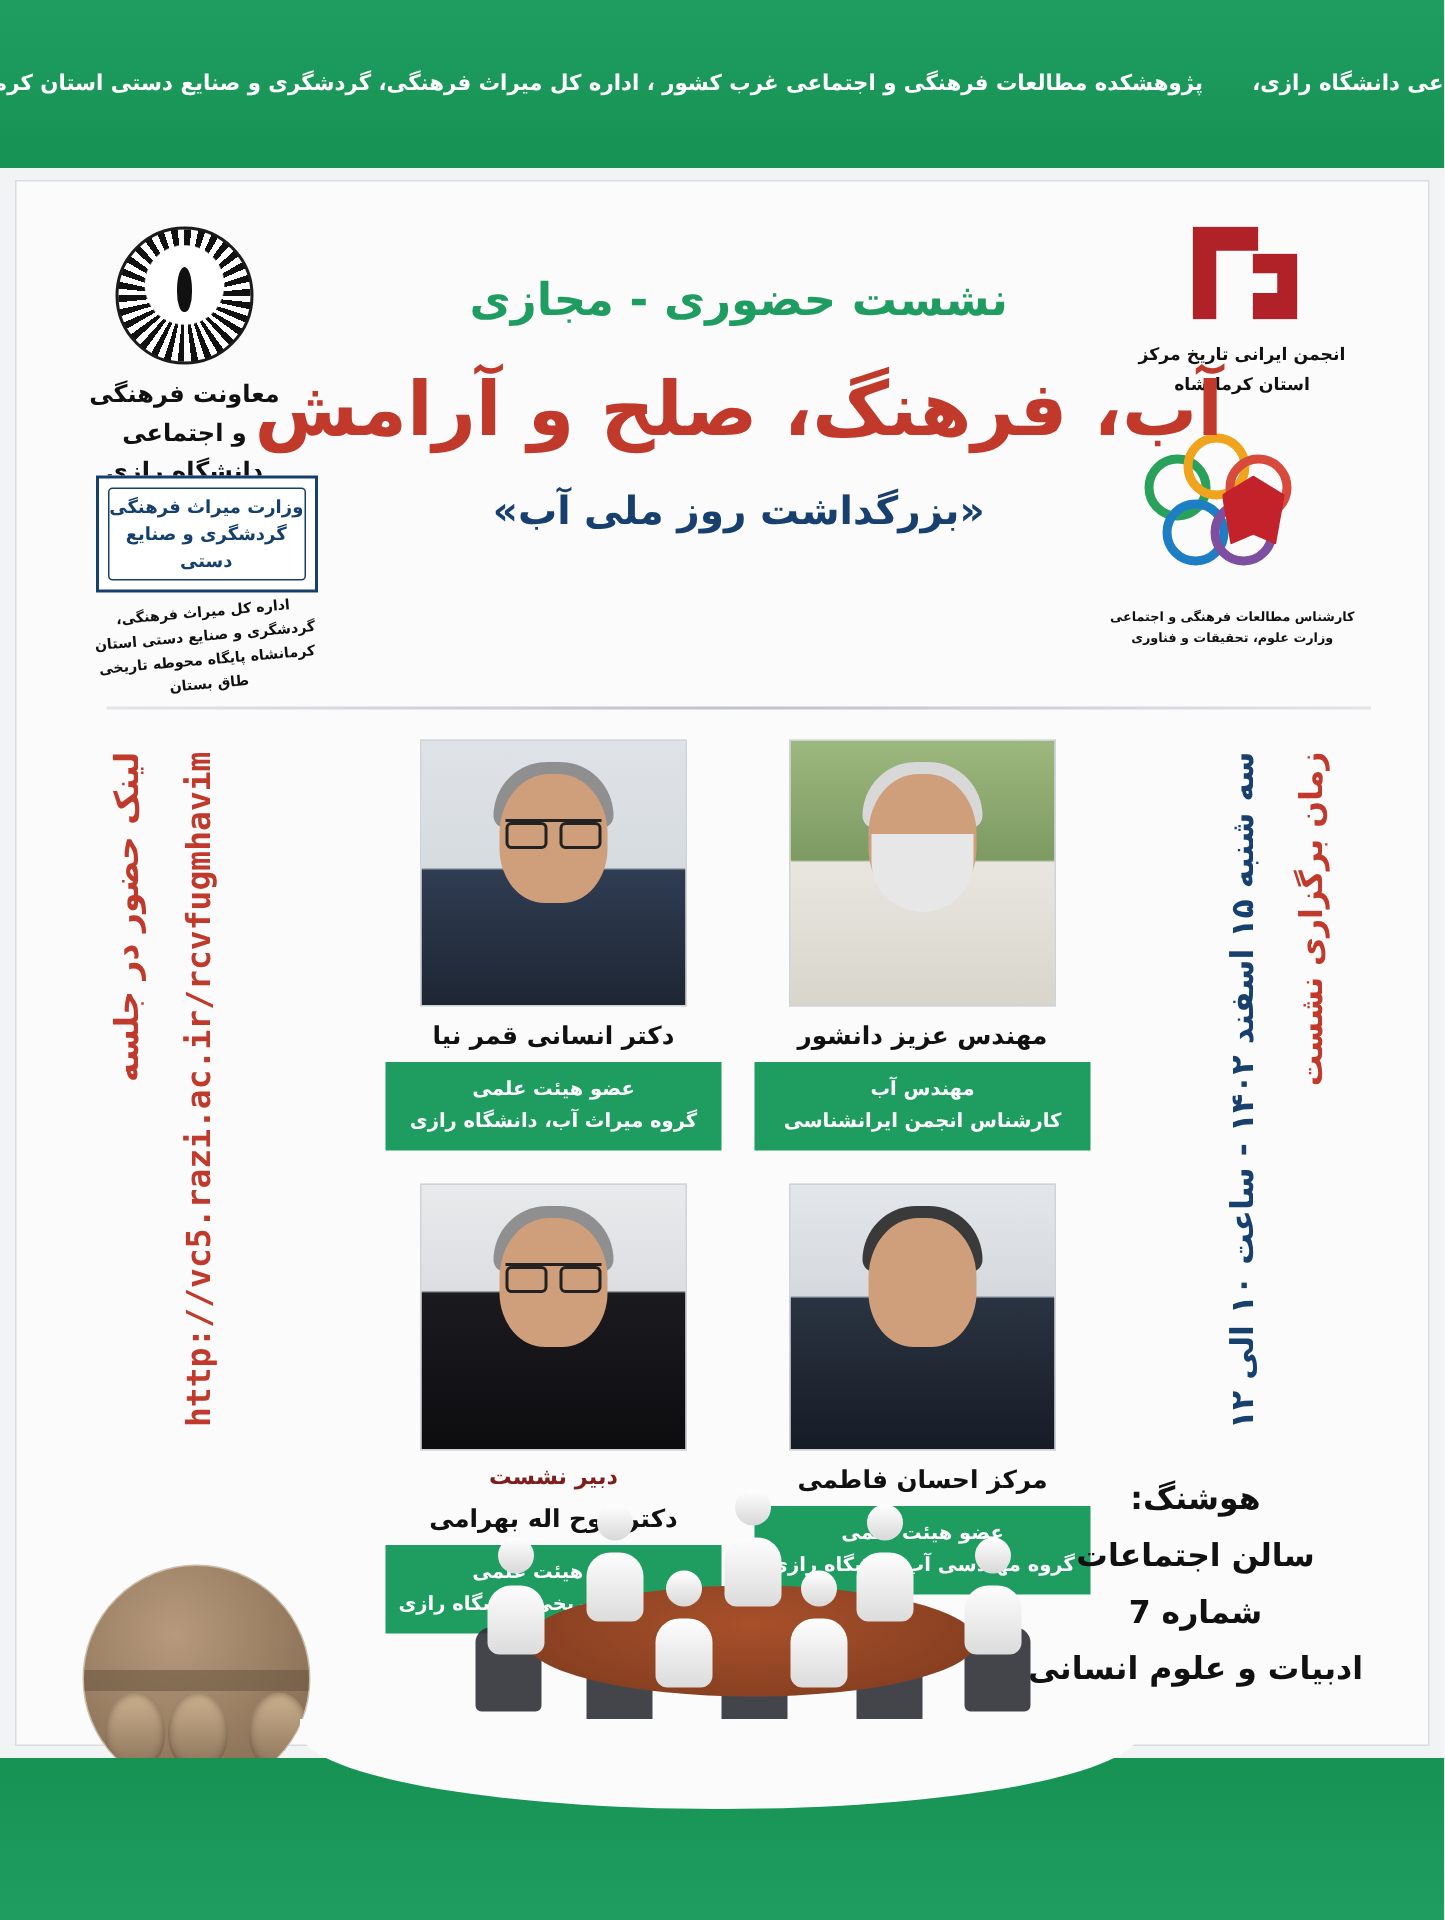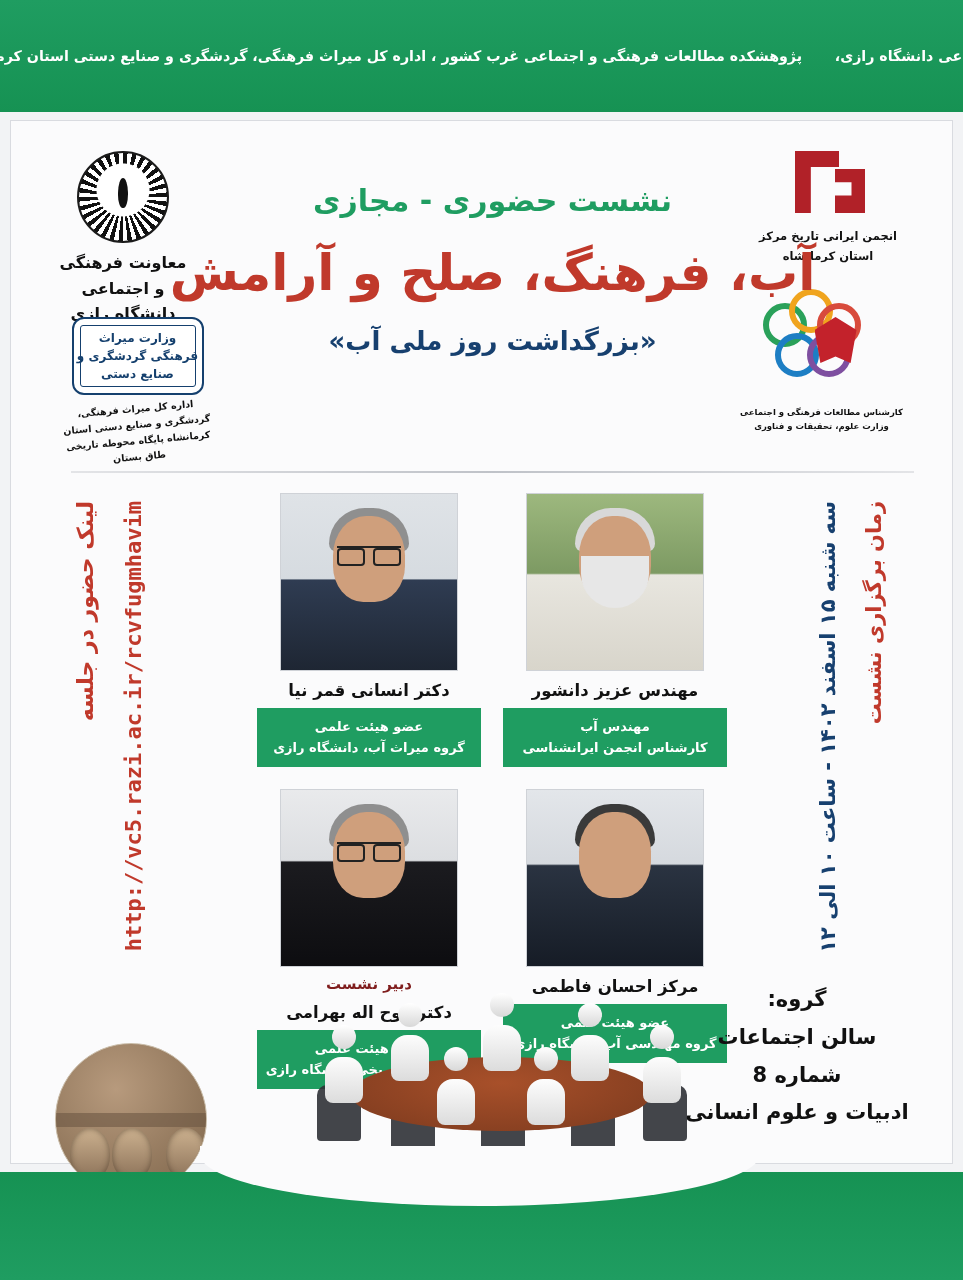--- a/index.html
+++ b/index.html
@@ -94,24 +94,24 @@
     margin-top: 7px; line-height: 1.6;
   }
 
   .logo-heritage {
     position: absolute;
     top: 196px; left: 44px;
     width: 165px;
     text-align: center;
   }
   .logo-heritage .plate {
-    width: 132px; height: 78px;
+    width: 148px; height: 78px;
     margin: 0 auto;
     border: 2px solid #15406e;
-    border-radius: 12px;
+    border-radius: 0;
     background: #ffffff;
     position: relative;
     overflow: hidden;
   }
   .logo-heritage .plate::before{
     content:"";
     position:absolute;inset:6px;
     border:1px solid #15406e;
     border-radius:3px;
   }
@@ -529,22 +529,22 @@
           <div class="name">دکتر روح اله بهرامی</div>
           <div class="role">
             <div>عضو هیئت علمی</div>
             <div>گروه علوم تاریخی دانشگاه رازی</div>
           </div>
         </div>
 
       </div>
 
       <div class="venue">
-        <div>گروه:</div>
-        <div>سالن اجتماعات شماره 8</div>
+        <div>هوشنگ:</div>
+        <div>سالن اجتماعات شماره 7</div>
         <div>ادبیات و علوم انسانی</div>
       </div>
 
       <div class="relief">
         <span class="petal"></span>
           <span class="petal"></span>
           <span class="petal"></span>
       </div>
 
       <div class="meeting">

